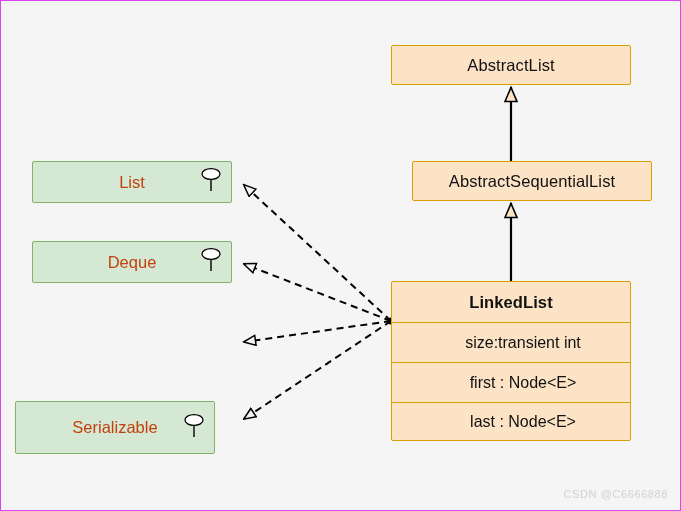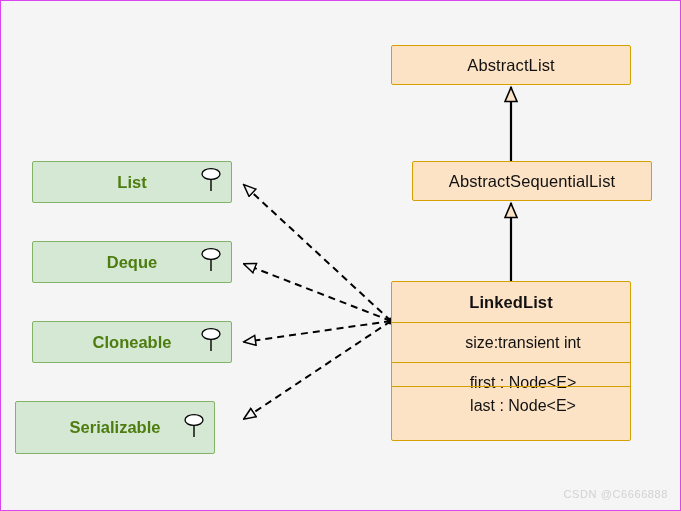--- a/index.html
+++ b/index.html
@@ -69,22 +69,22 @@
   .iface-title {
     position: absolute;
     left: 0;
     top: 0;
     width: 100%;
     height: 100%;
     display: flex;
     align-items: center;
     justify-content: center;
     font-size: 16.5px;
-    font-weight: bold;
-    color: #4d7c0f;
+    font-weight: normal;
+    color: #c2410c;
     white-space: nowrap;
   }
   .lollipop {
     position: absolute;
     right: 9px;
     top: 50%;
     transform: translateY(-50%);
   }
   .watermark {
     position: absolute;
@@ -129,21 +129,21 @@
   </div>
 
   <div class="node" style="left:390px; top:160px; width:240px; height:40px;margin-left:21px;">
     <div class="node-title">AbstractSequentialList</div>
   </div>
 
   <div class="node" style="left:390px; top:280px; width:240px; height:160px;">
     <div class="node-title bold" style="height:40px;">LinkedList</div>
     <div class="attr-row" style="top:40px; height:40px;">size:transient int</div>
     <div class="attr-row" style="top:80px; height:40px;">first : Node&lt;E&gt;</div>
-    <div class="attr-row" style="top:104px; height:38px;">last : Node&lt;E&gt;</div>
+    <div class="attr-row" style="top:120px; height:38px;">last : Node&lt;E&gt;</div>
   </div>
 
   <div class="node iface" style="left:31px; top:160px; width:200px; height:42px;">
     <div class="iface-title">List</div>
     <span class="lollipop">
       <svg width="22" height="26" viewBox="0 0 22 26">
         <ellipse cx="11" cy="7" rx="9" ry="5.4" fill="#ffffff" stroke="#000000" stroke-width="1.3"></ellipse>
         <line x1="11" y1="12.4" x2="11" y2="24" stroke="#000000" stroke-width="1.4"></line>
       </svg>
     </span>
@@ -152,29 +152,20 @@
   <div class="node iface" style="left:31px; top:240px; width:200px; height:42px;">
     <div class="iface-title">Deque</div>
     <span class="lollipop">
       <svg width="22" height="26" viewBox="0 0 22 26">
         <ellipse cx="11" cy="7" rx="9" ry="5.4" fill="#ffffff" stroke="#000000" stroke-width="1.3"></ellipse>
         <line x1="11" y1="12.4" x2="11" y2="24" stroke="#000000" stroke-width="1.4"></line>
       </svg>
     </span>
   </div>
 
-  <div class="node iface" style="left:31px; top:320px; width:200px; height:42px;">
-    <div class="iface-title">Cloneable</div>
-    <span class="lollipop">
-      <svg width="22" height="26" viewBox="0 0 22 26">
-        <ellipse cx="11" cy="7" rx="9" ry="5.4" fill="#ffffff" stroke="#000000" stroke-width="1.3"></ellipse>
-        <line x1="11" y1="12.4" x2="11" y2="24" stroke="#000000" stroke-width="1.4"></line>
-      </svg>
-    </span>
-  </div>
 
   <div class="node iface" style="left:14px; top:400px; width:200px; height:53px;">
     <div class="iface-title">Serializable</div>
     <span class="lollipop">
       <svg width="22" height="26" viewBox="0 0 22 26">
         <ellipse cx="11" cy="7" rx="9" ry="5.4" fill="#ffffff" stroke="#000000" stroke-width="1.3"></ellipse>
         <line x1="11" y1="12.4" x2="11" y2="24" stroke="#000000" stroke-width="1.4"></line>
       </svg>
     </span>
   </div>

